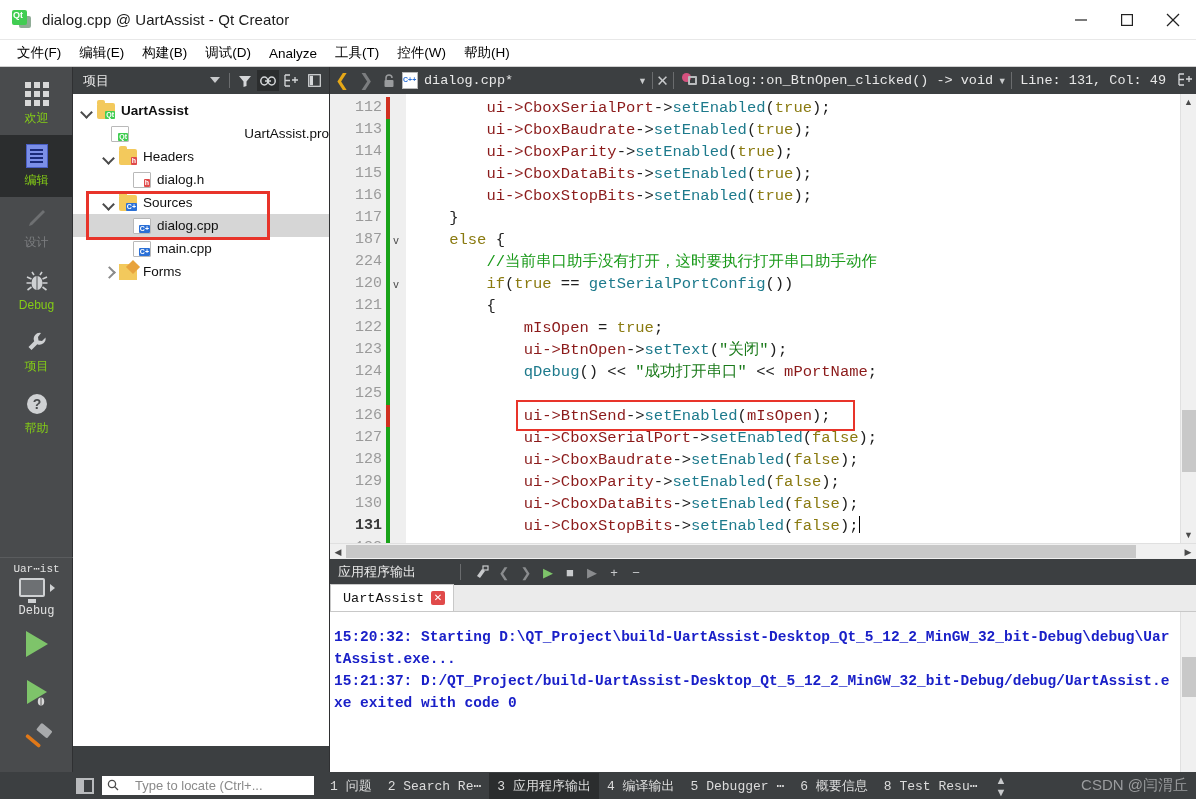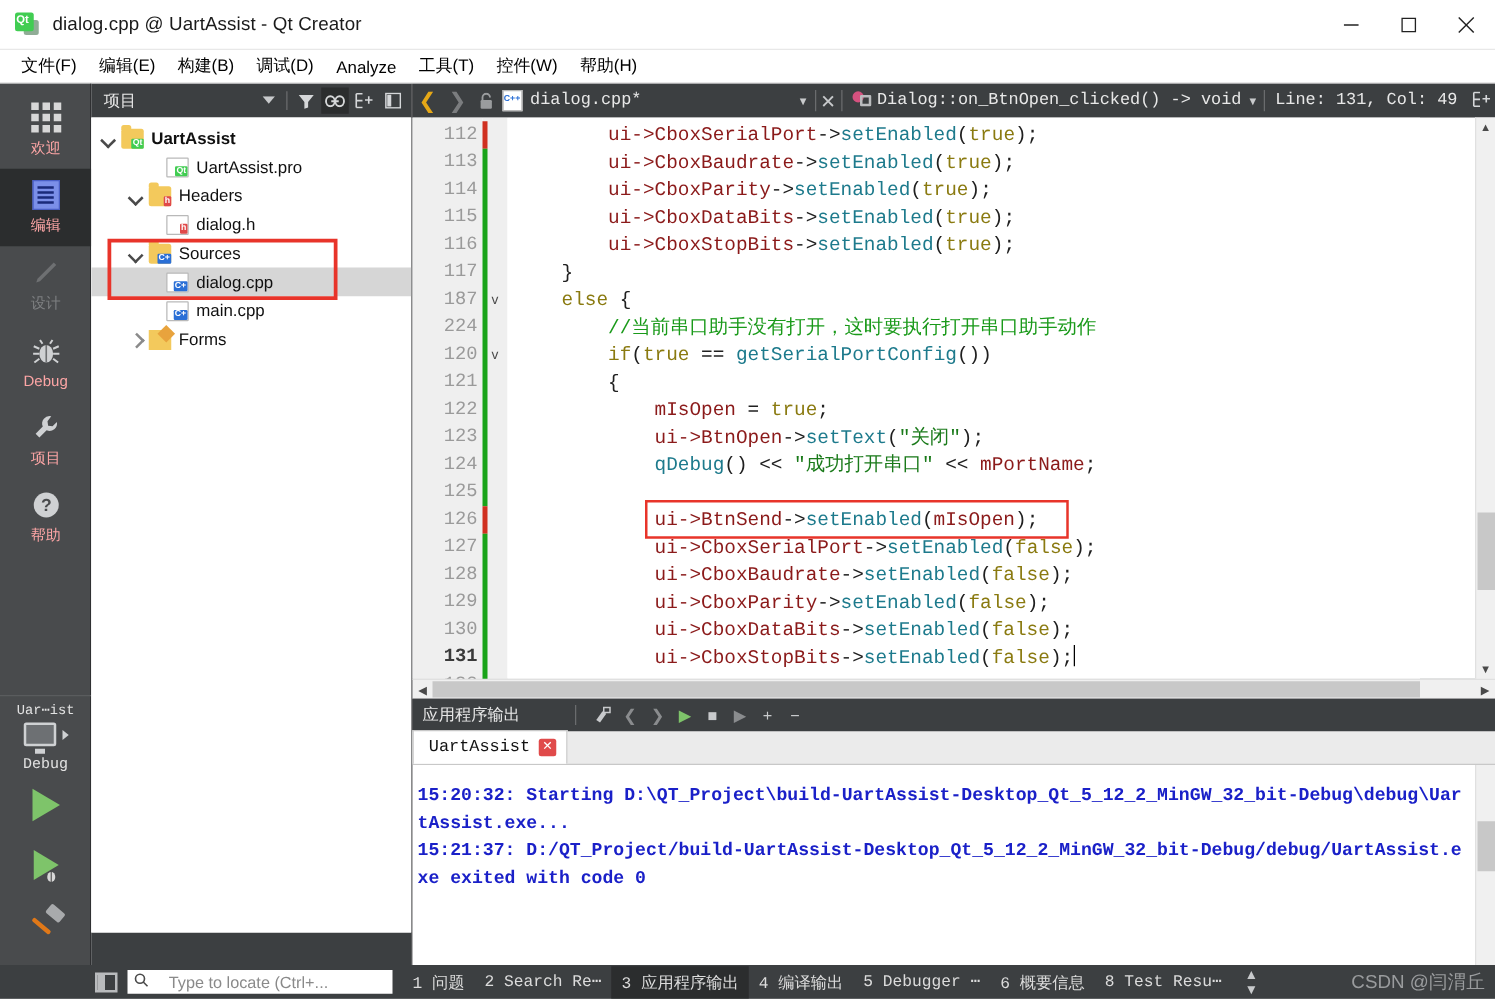--- a/index.html
+++ b/index.html
@@ -75,21 +75,21 @@
   .modebar {
     width: 73px; min-width: 73px;
     background: #494b4d;
     display: flex; flex-direction: column;
     border-right: 1px solid #2f3032;
   }
   .modebar-top { padding-top: 6px; }
   .mode-btn {
     width: 73px; height: 62px;
     display: flex; flex-direction: column; align-items: center; justify-content: center;
-    color: #fca5a5;
+    color: #84cc16;
     position: relative;
   }
   .mode-btn.active { background: #2b2d2e; }
   .mode-btn.disabled { color: #7d7f81; }
   .mode-label {
     font-size: 12px; margin-top: 3px;
     font-family: "Liberation Sans", sans-serif;
     white-space: nowrap;
   }
   .mode-ico { width: 26px; height: 26px; display: flex; align-items: center; justify-content: center; }
@@ -609,21 +609,21 @@
       <div class="tree">
 
         <div class="tree-row" style="padding-left:8px;">
           <span class="tw down"></span>
           <span class="fico fico-folder">
               <span class="fico-badge badge-qt">Qt</span>
             </span>
           <span class="tree-label bold">UartAssist</span>
         </div>
 
-        <div class="tree-row" style="padding-left:60px;">
+        <div class="tree-row" style="padding-left:38px;justify-content:space-between;">
           <span class="fico fico-file">
               <span class="fico-badge badge-qt">Qt</span>
             </span>
           <span class="tree-label">UartAssist.pro</span>
         </div>
 
         <div class="tree-row" style="padding-left:30px;">
           <span class="tw down"></span>
           <span class="fico fico-folder">
               <span class="fico-badge badge-h">h</span>

